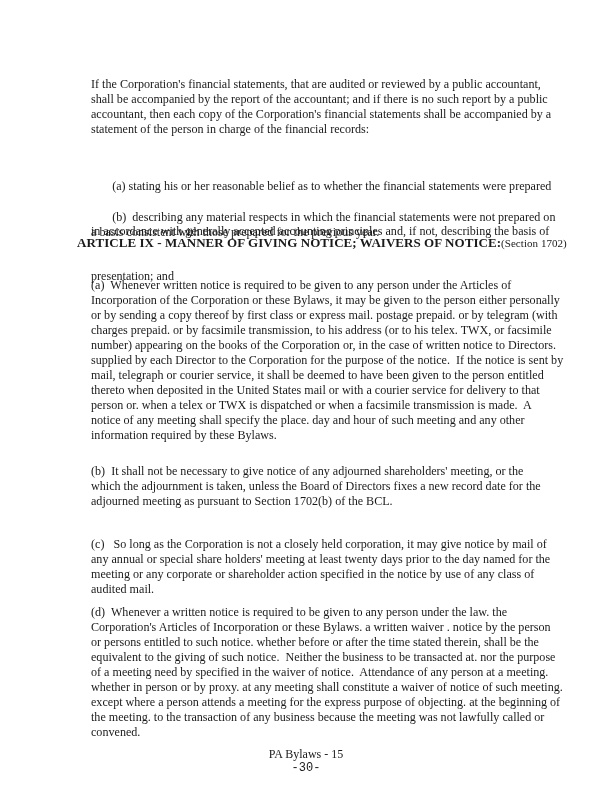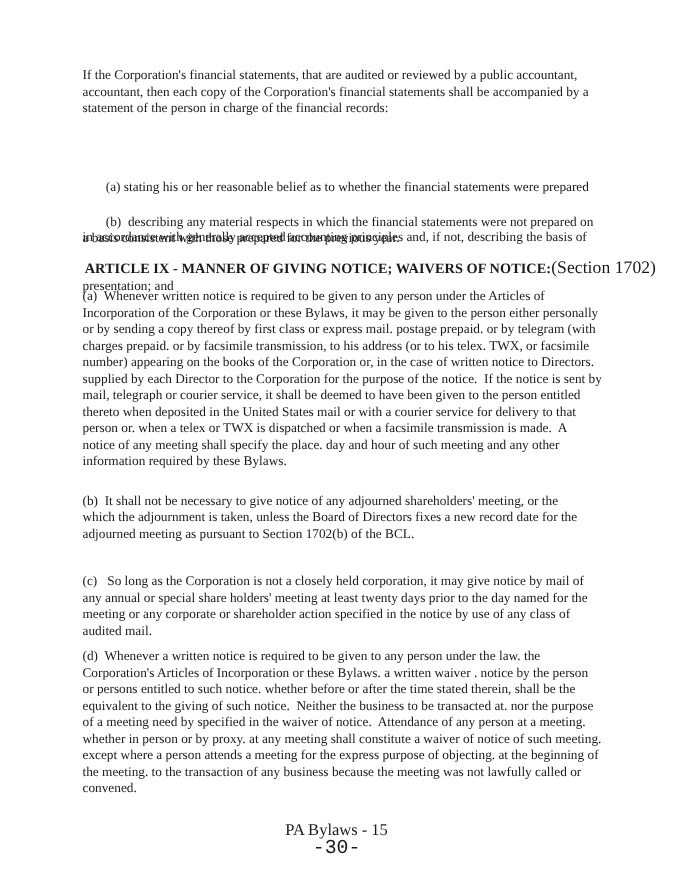--- a/index.html
+++ b/index.html
@@ -3,42 +3,43 @@
   <meta charset="utf-8">
   <style>
     html, body { margin: 0; padding: 0; background: #ffffff; }
     body { width: 612px; height: 792px; position: relative; overflow: hidden; }
     .page {
       position: absolute; left: 0; top: 0; width: 612px; height: 792px;
       font-family: "Liberation Serif", serif; color: #1a1a1a;
     }
     .block {
       position: absolute; left: 75px; width: 498px;
-      font-size: 12.1px; line-height: 15px; margin: 0;
+      font-size: 12.1px; line-height: 15px; margin: 16px;
     }
     .line { display: block; white-space: nowrap; }
     .heading {
       position: absolute; left: 77px; top: 235px; white-space: nowrap;
       font-size: 13px; font-weight: bold; letter-spacing: 0.05px;
     }
-    .heading .sec { font-weight: normal; font-size: 16px; }
+    .heading .sec { font-weight: normal; font-size: 11px; }
     .footer {
       position: absolute; left: 0; width: 612px; text-align: center;
-      font-size: 15px;
+      font-size: 12px;
     }
     .footer.f1 { top: 747px; }
-    .footer.f2 { top: 761px; font-family: "Liberation Mono", monospace; font-size: 18px; letter-spacing: 0; }
+    .footer.f2 { top: 761px; font-family: "Liberation Mono", monospace; font-size: 12px; letter-spacing: 0; }
   </style>
 </head>
 <body>
 
 <div class="page">
 
   <div class="block" style="top:61px;">
     <span class="line">If the Corporation's financial statements, that are audited or reviewed by a public accountant,</span>
+    <span class="line">shall be accompanied by the report of the accountant; and if there is no such report by a public</span>
     <span class="line">accountant, then each copy of the Corporation's financial statements shall be accompanied by a</span>
     <span class="line">statement of the person in charge of the financial records:</span>
   </div>
 
   <div class="block" style="top:133px; white-space:pre;">
     <span class="line" style="white-space:pre;">       (a) stating his or her reasonable belief as to whether the financial statements were prepared</span>
     <span class="line">in accordance with generally accepted accounting principles and, if not, describing the basis of</span>
     <span class="line">presentation; and</span>
   </div>
 

